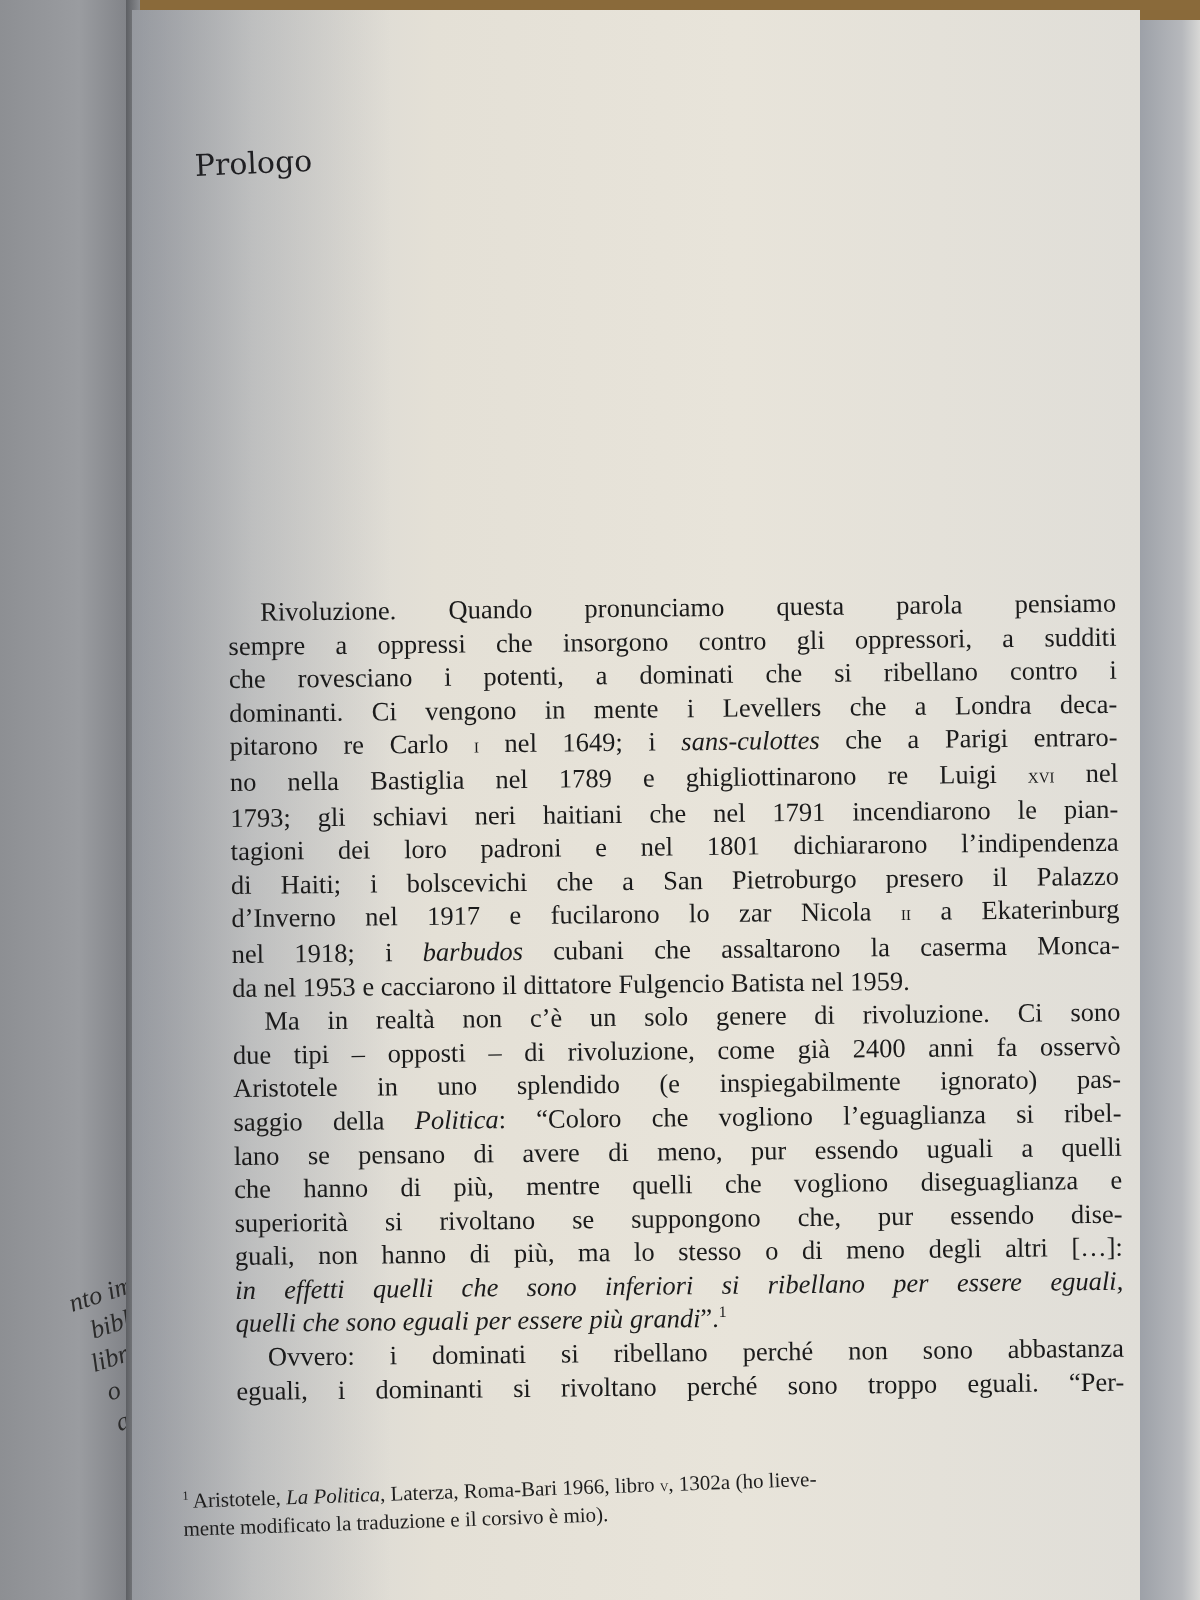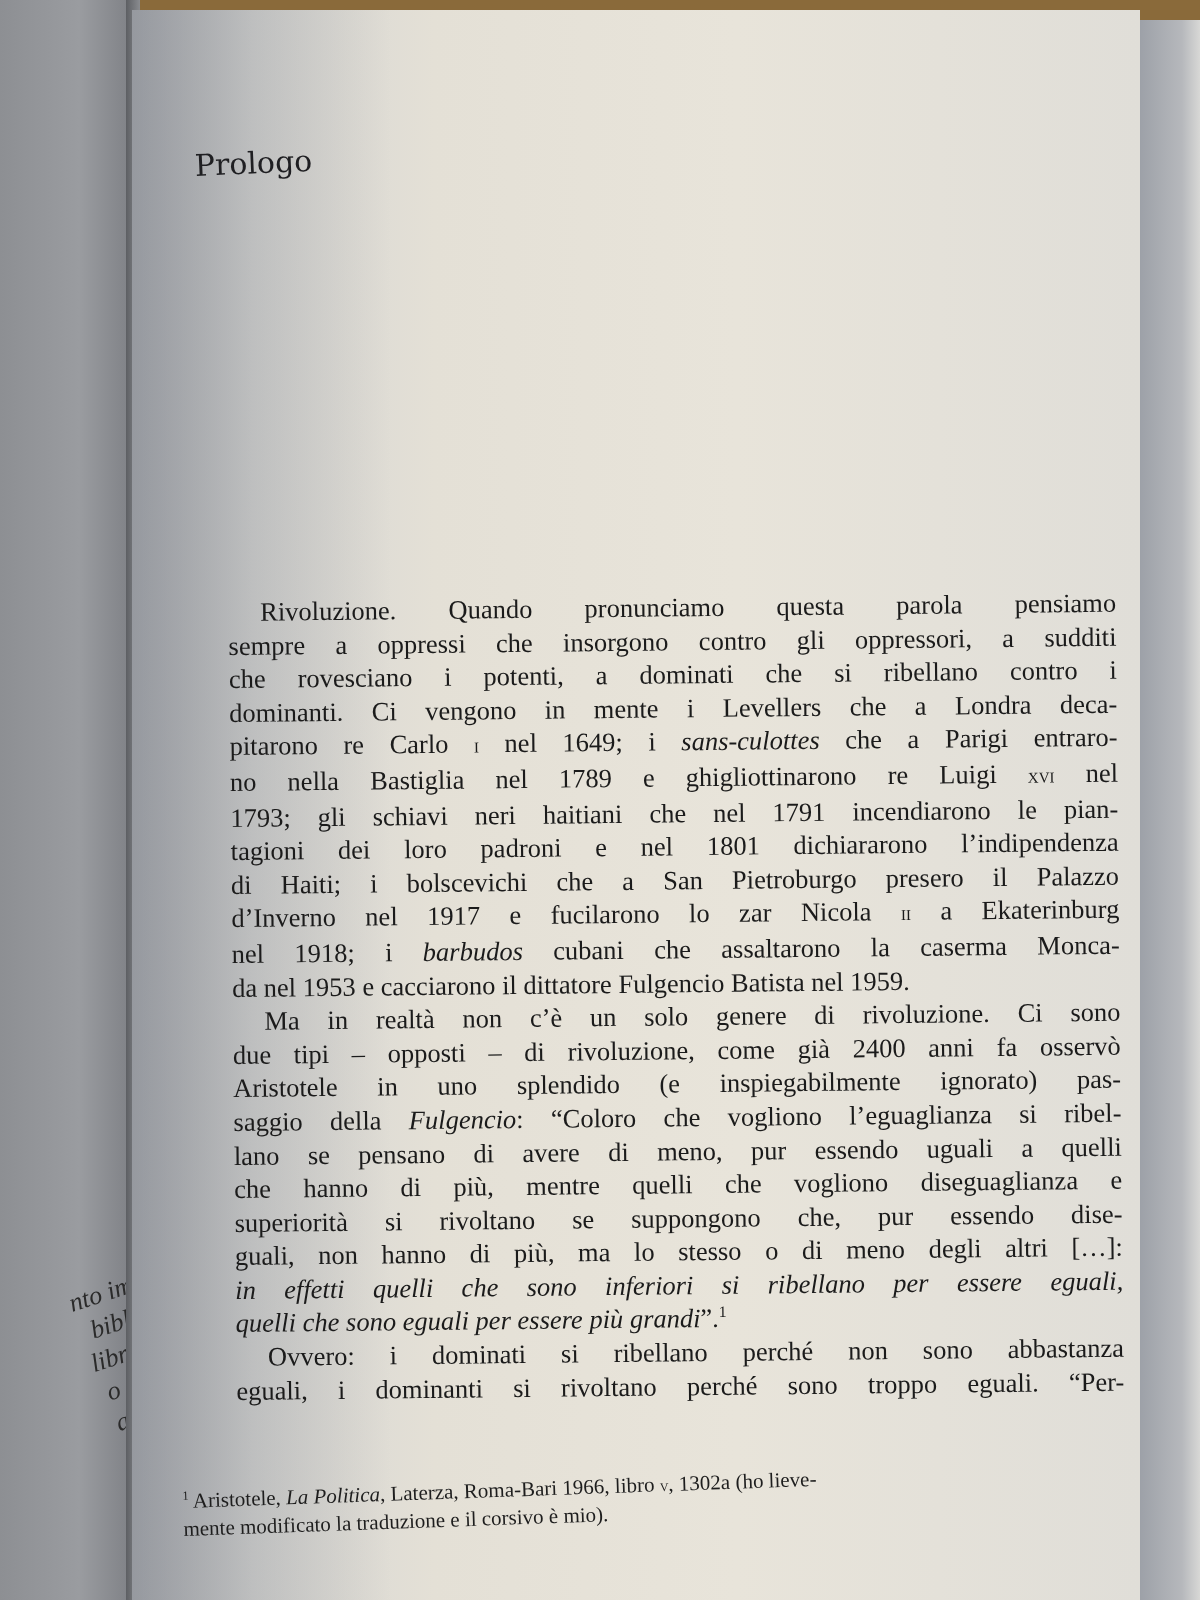--- a/index.html
+++ b/index.html
@@ -91,21 +91,21 @@
       <div class="line">tagioni dei loro padroni e nel 1801 dichiararono l’indipendenza</div>
       <div class="line">di Haiti; i bolscevichi che a San Pietroburgo presero il Palazzo</div>
       <div class="line"><span>d’Inverno nel 1917 e fucilarono lo zar Nicola </span><span class="sc">ii</span><span> a Ekaterinburg</span></div>
       <div class="line"><span>nel 1918; i </span><i>barbudos</i><span> cubani che assaltarono la caserma Monca-</span></div>
       <div class="line last">da nel 1953 e cacciarono il dittatore Fulgencio Batista nel 1959.</div>
     </div>
     <div>
       <div class="line indent">Ma in realtà non c’è un solo genere di rivoluzione. Ci sono</div>
       <div class="line">due tipi – opposti – di rivoluzione, come già 2400 anni fa osservò</div>
       <div class="line">Aristotele in uno splendido (e inspiegabilmente ignorato) pas-</div>
-      <div class="line"><span>saggio della </span><i>Fulgencio</i><span>: “Coloro che vogliono l’eguaglianza si ribel-</span></div>
+      <div class="line"><span>saggio della </span><i>Politica</i><span>: “Coloro che vogliono l’eguaglianza si ribel-</span></div>
       <div class="line">lano se pensano di avere di meno, pur essendo uguali a quelli</div>
       <div class="line">che hanno di più, mentre quelli che vogliono diseguaglianza e</div>
       <div class="line">superiorità si rivoltano se suppongono che, pur essendo dise-</div>
       <div class="line">guali, non hanno di più, ma lo stesso o di meno degli altri […]:</div>
       <div class="line"><i>in effetti quelli che sono inferiori si ribellano per essere eguali,</i></div>
       <div class="line last"><i>quelli che sono eguali per essere più grandi</i><span>”.</span><sup>1</sup></div>
     </div>
     <div>
       <div class="line indent">Ovvero: i dominati si ribellano perché non sono abbastanza</div>
       <div class="line">eguali, i dominanti si rivoltano perché sono troppo eguali. “Per-</div>

